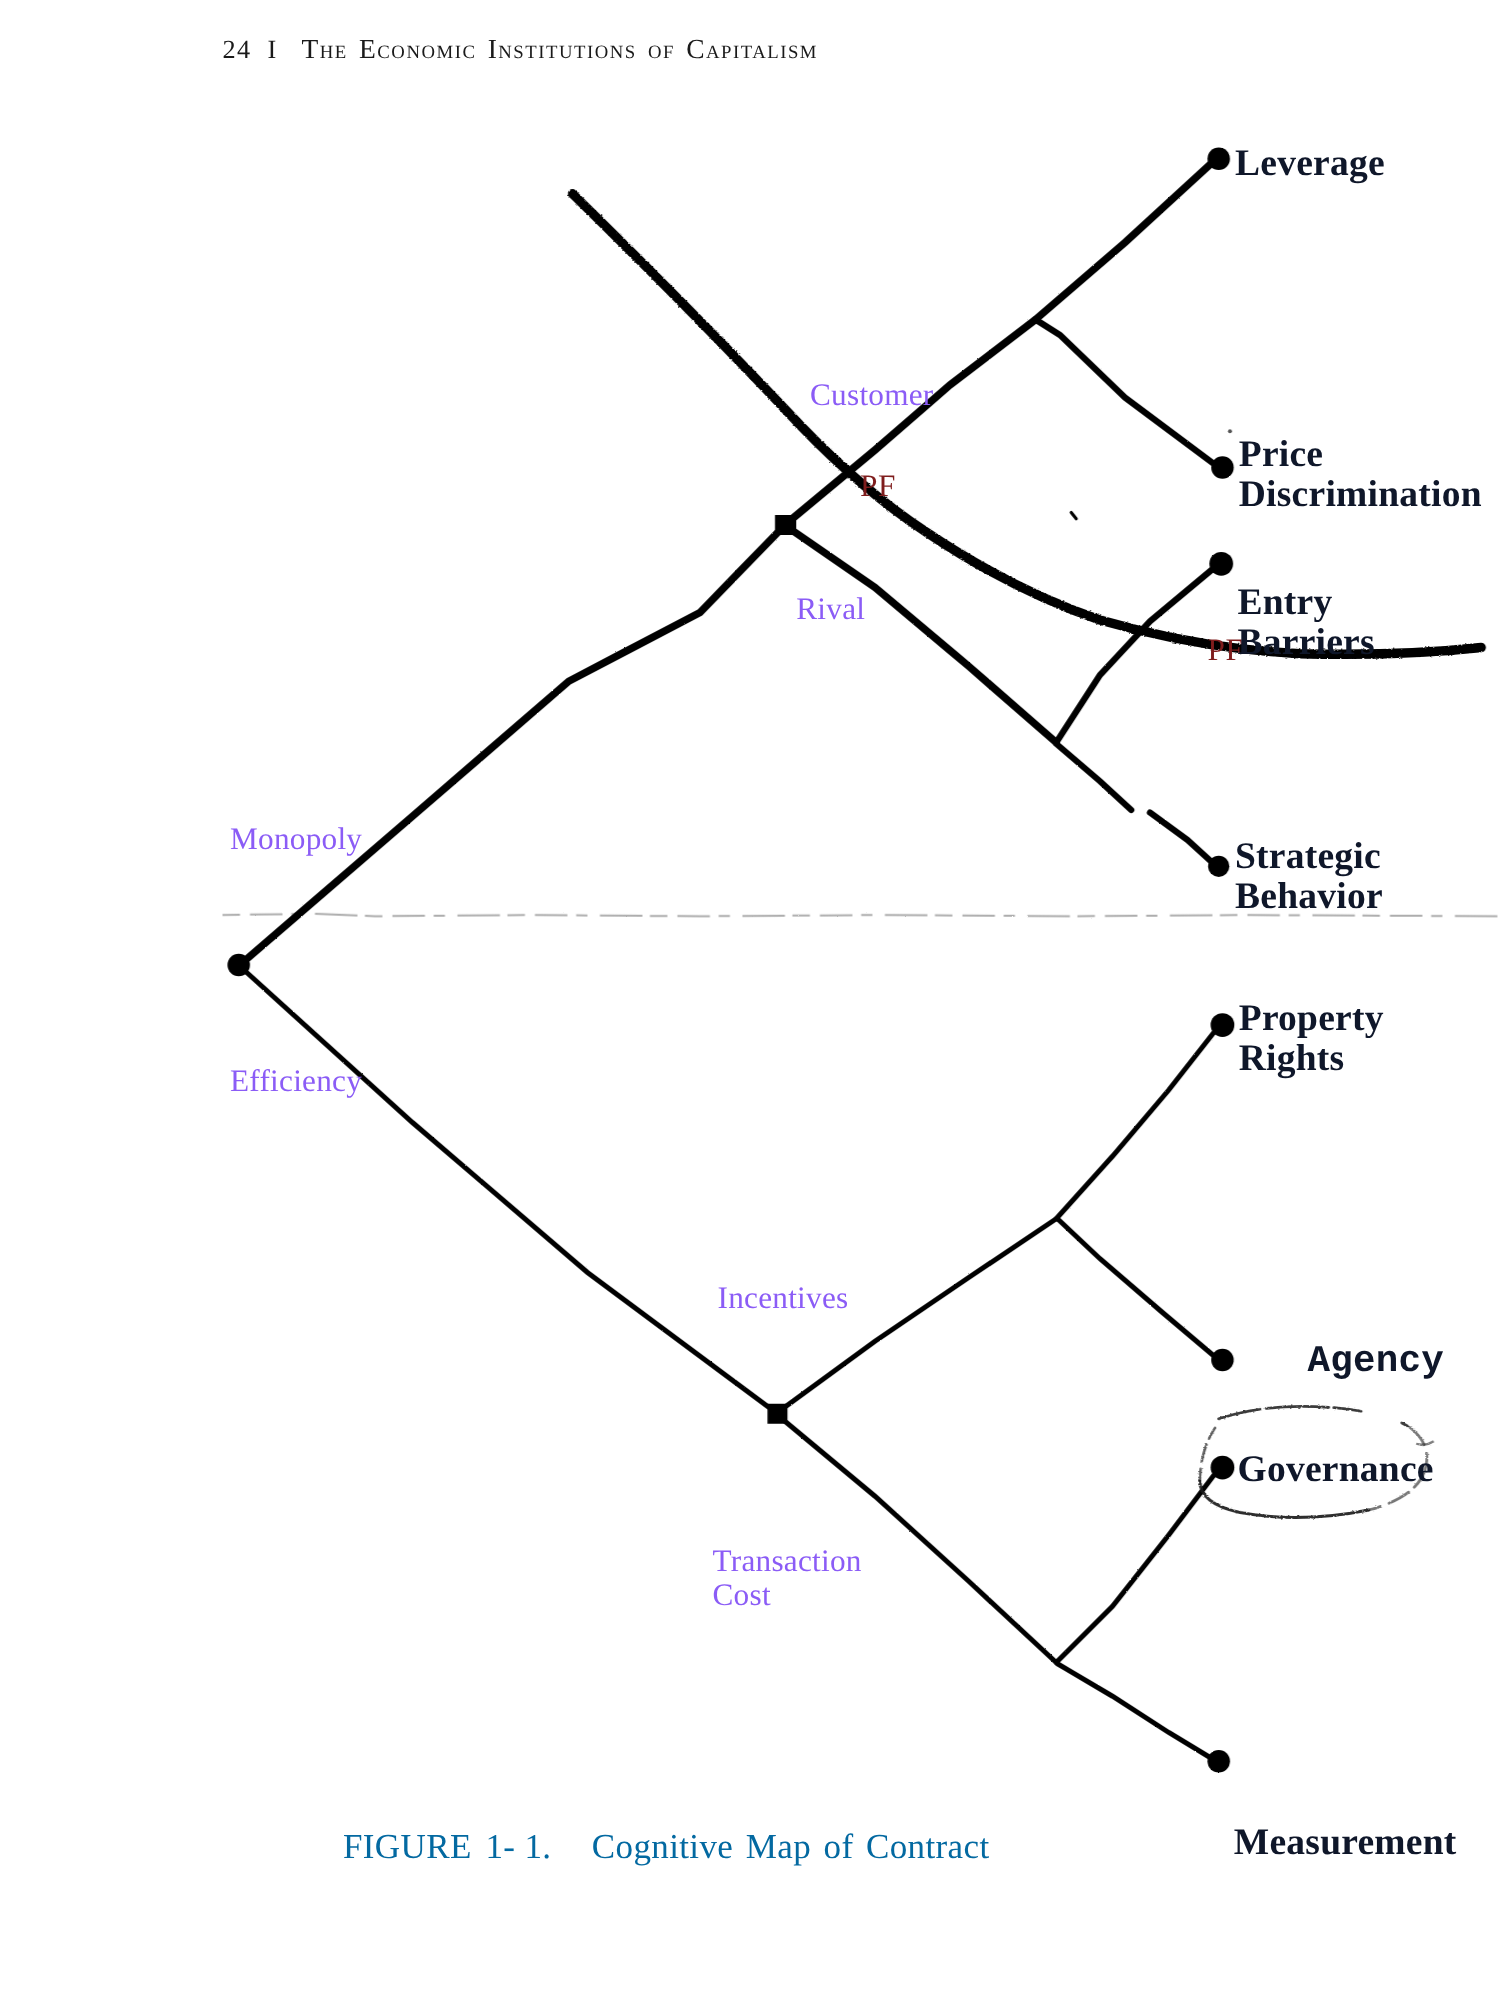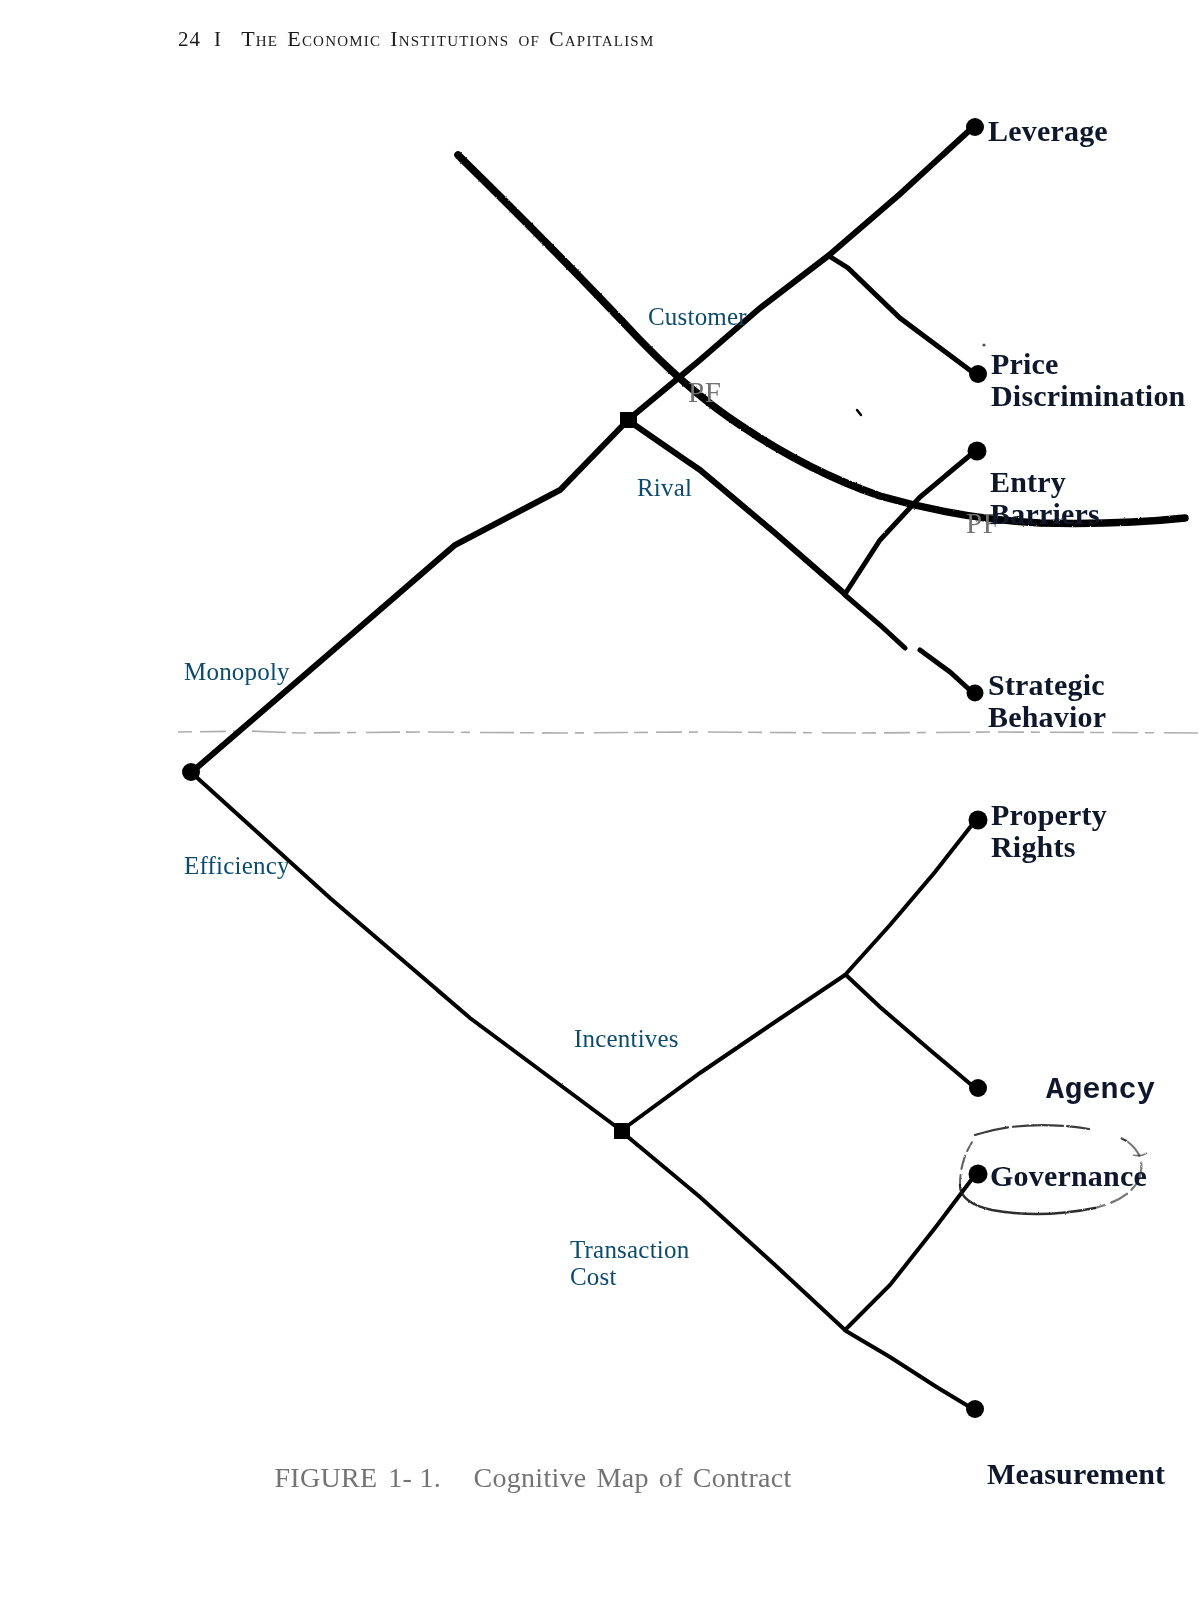--- a/index.html
+++ b/index.html
@@ -66,42 +66,42 @@
     color: #0f172a;
     white-space: pre-line;
     font-weight: 600;
     letter-spacing: 0.2px;
   }
   .edge-label {
     position: absolute;
     font-family: "Liberation Serif", "DejaVu Serif", serif;
     font-size: 25px;
     line-height: 1.08;
-    color: #0c4a6e;
+    color: #8b5cf6;
     white-space: pre-line;
     letter-spacing: 0.2px;
   }
   .pf-label {
     position: absolute;
     font-family: "Liberation Serif", "DejaVu Serif", serif;
-    font-size: 29px;
-    color: #737373;
+    font-size: 25px;
+    color: #7f1d1d;
     letter-spacing: 0.5px;
   }
 
   
   #figure-caption {
     position: absolute;
     top: 1462px;
     left: 0;
     width: 1076px;
     text-align: center;
     font-family: "Liberation Serif", "DejaVu Serif", serif;
     font-size: 28px;
-    color: #737373;
+    color: #0369a1;
     letter-spacing: 0.3px;
   }
   #figure-caption .cap-seg { margin-right: 11px; }
   #figure-caption .cap-num { margin-right: 11px; }
   #figure-caption .cap-title { margin-left: 14px; }
   #figure-caption .cap-title span { margin-right: 10px; }
 </style>
 </head>
 <body>
 

